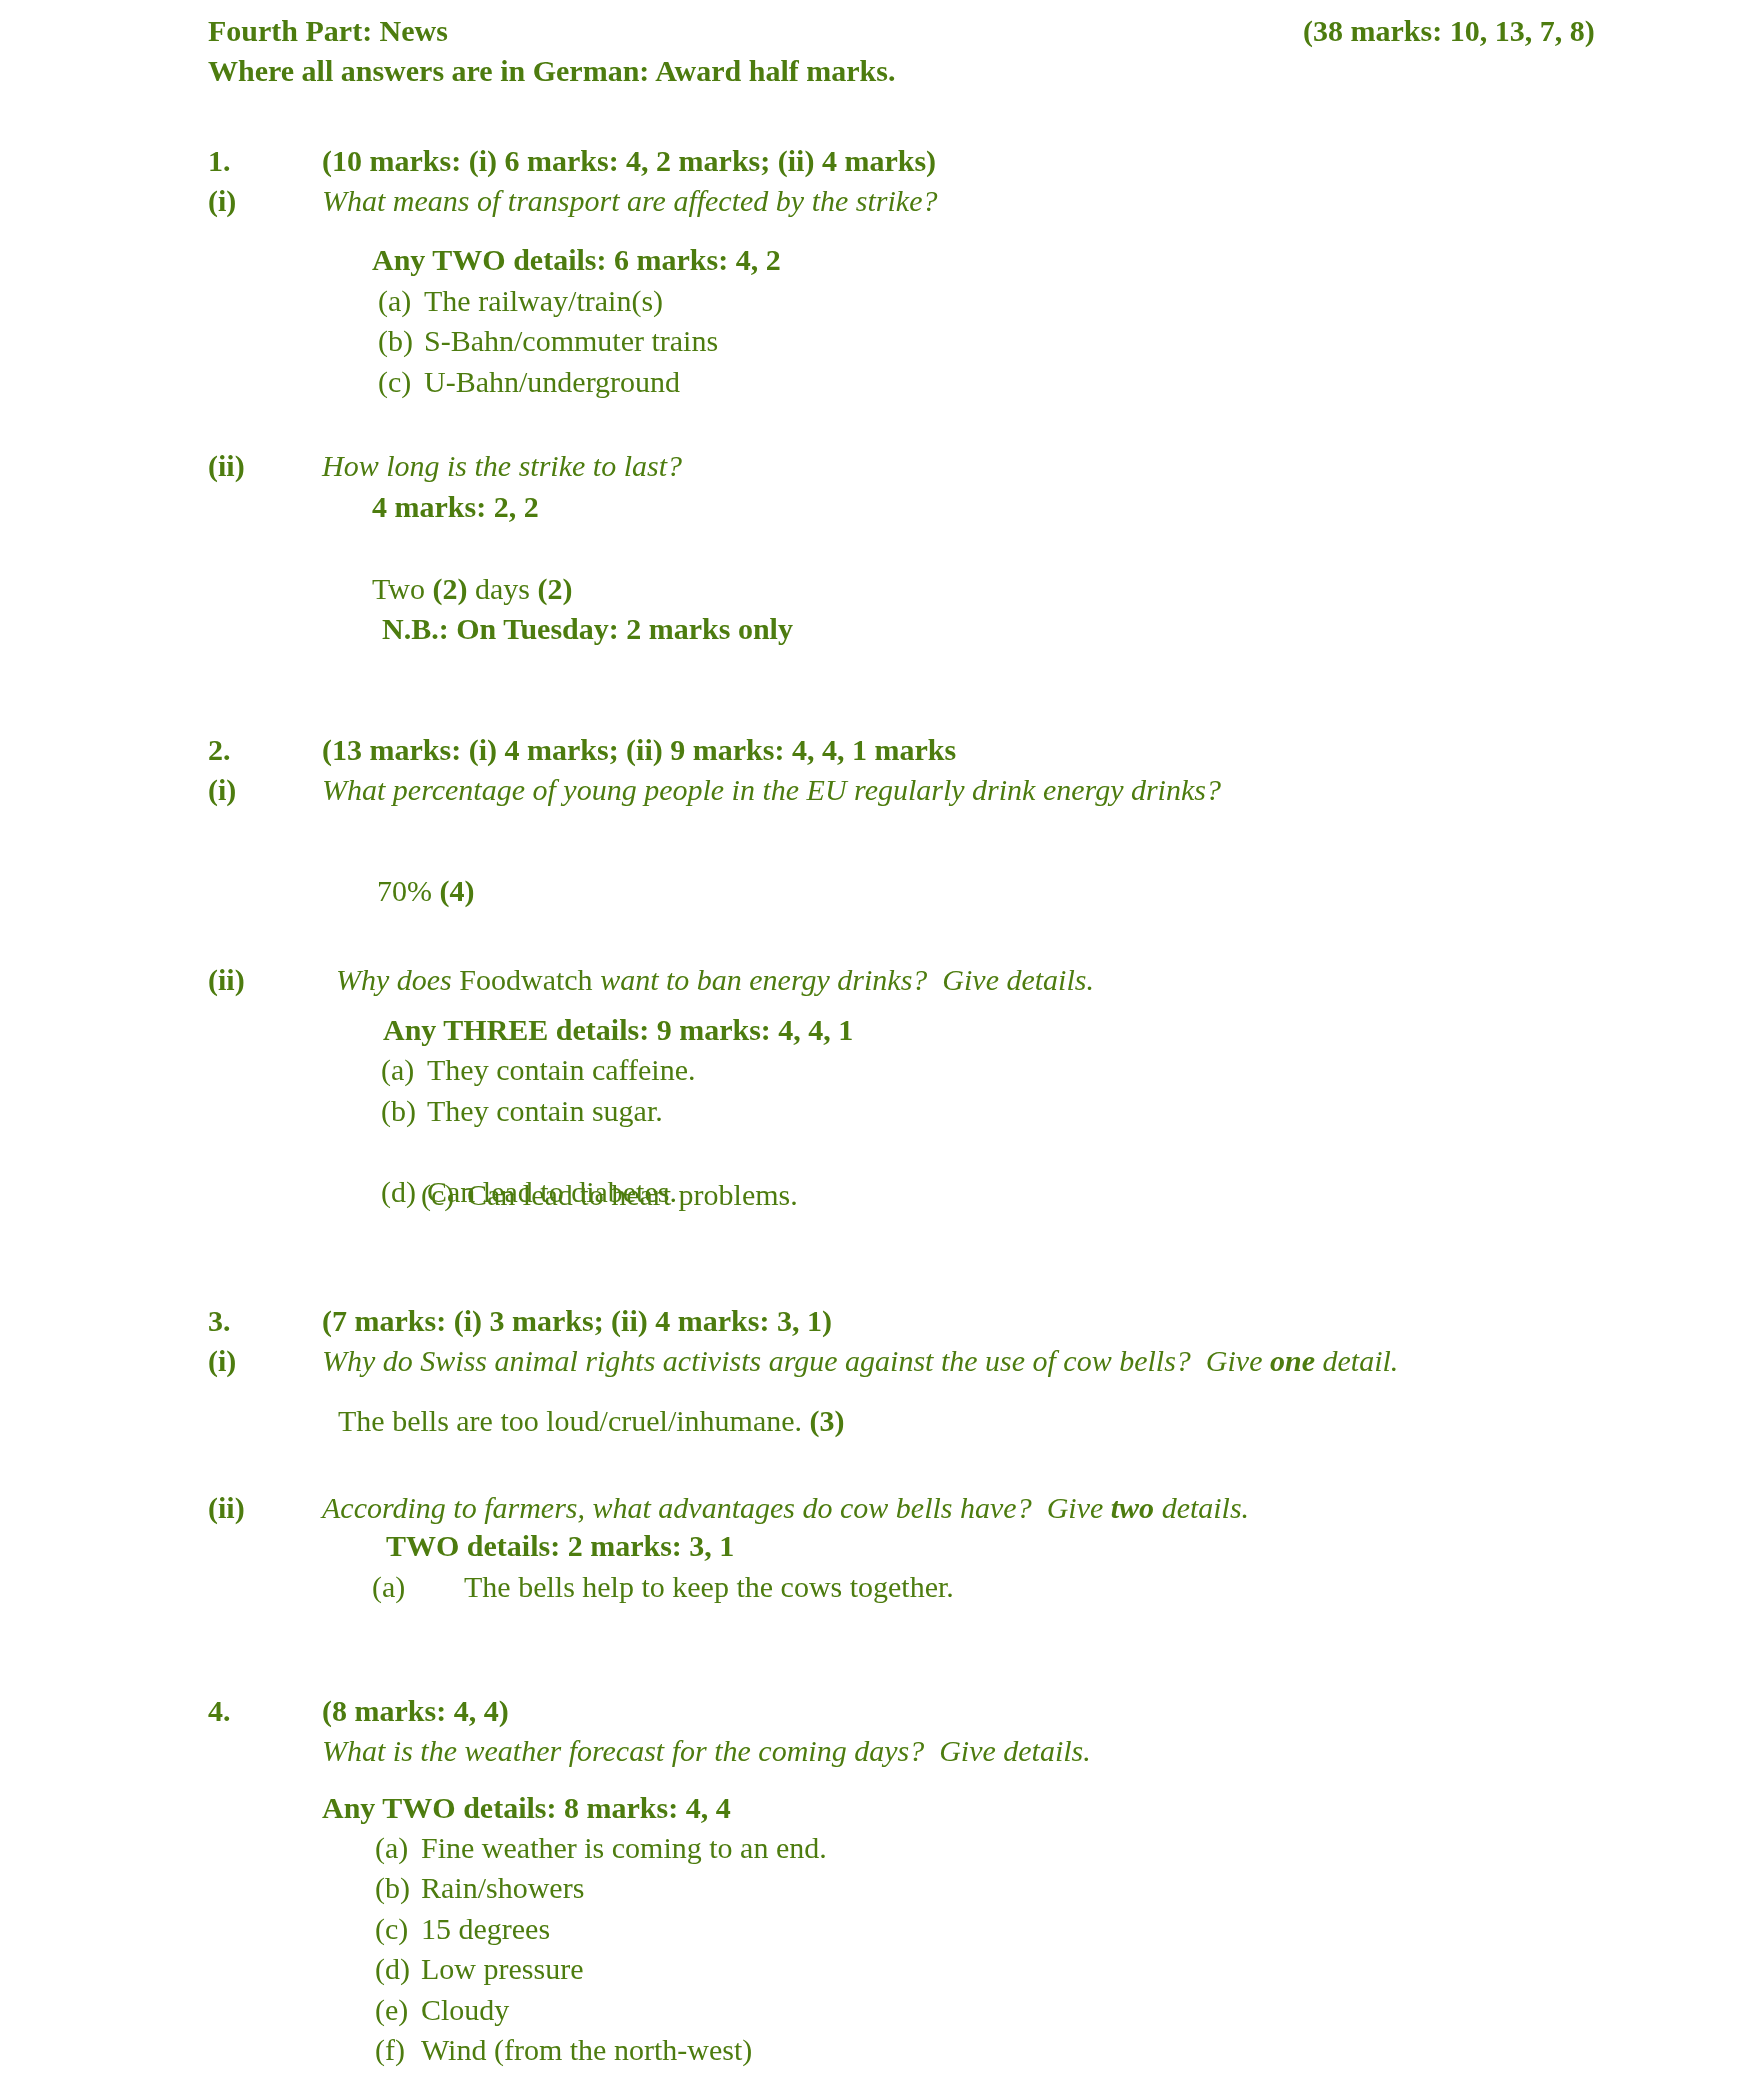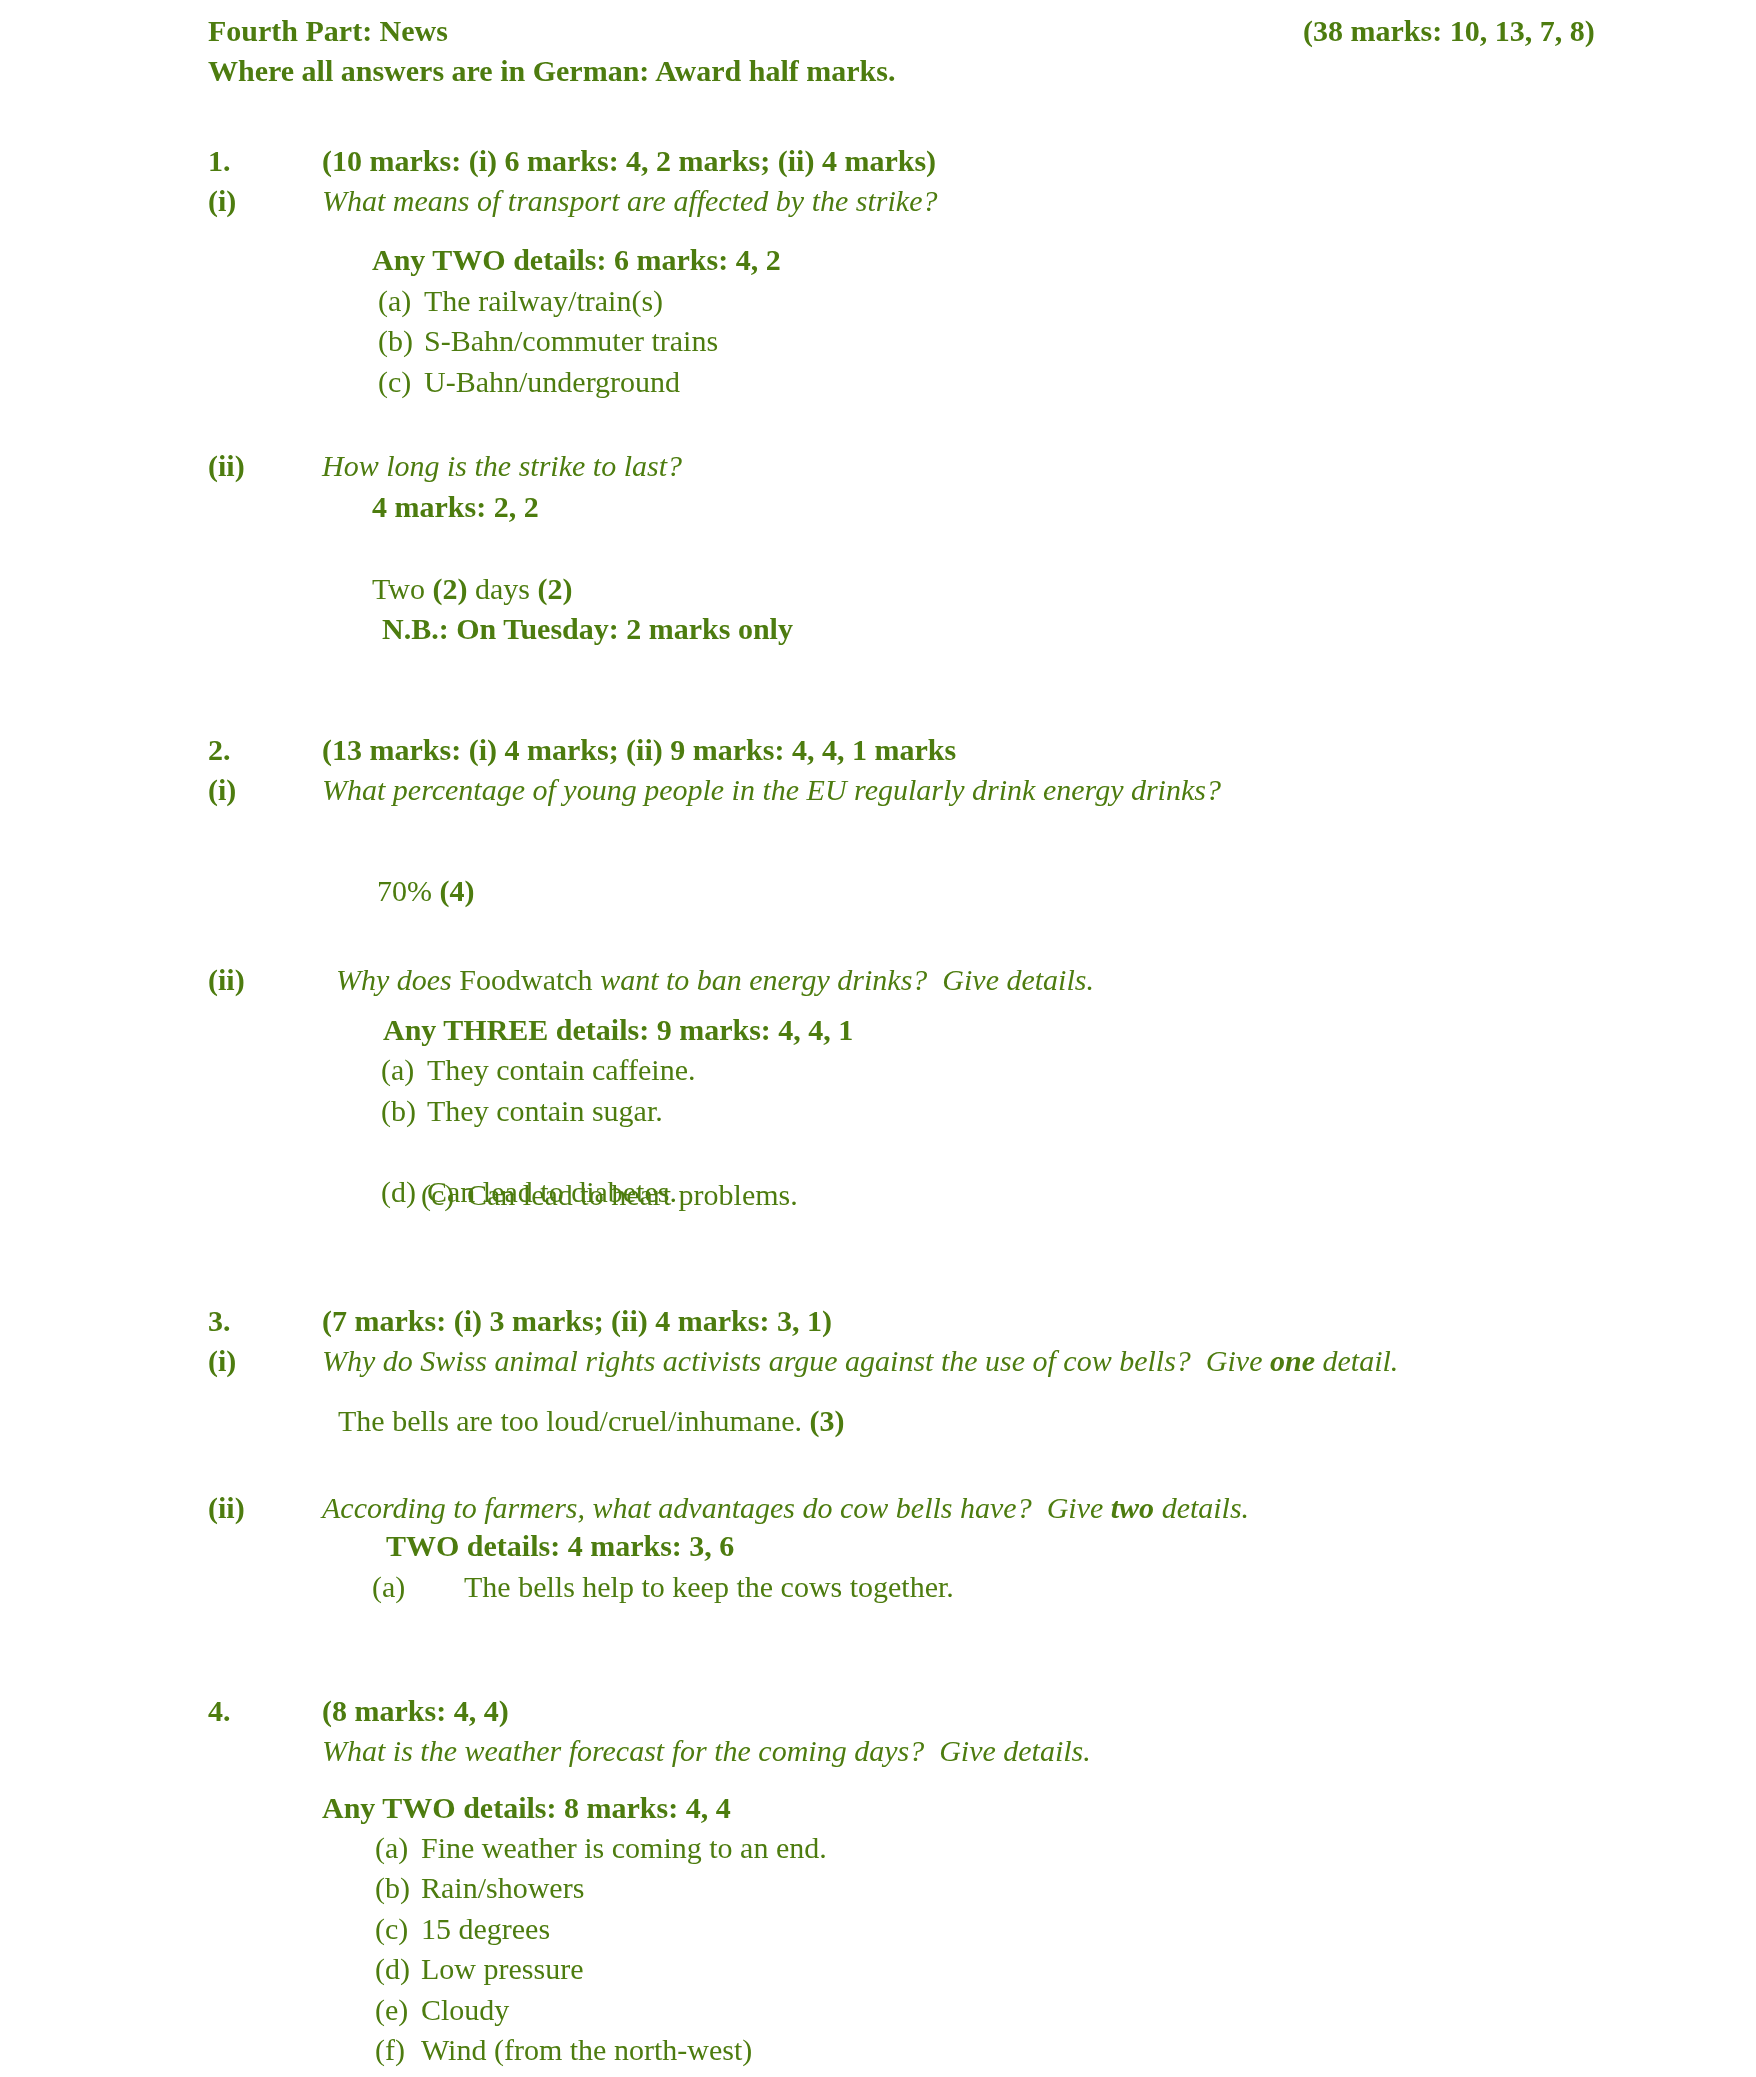--- a/index.html
+++ b/index.html
@@ -69,21 +69,21 @@
   <div class="line b" style="left:208px; top:1302px;">3.</div>
   <div class="line b" style="left:322px; top:1302px;">(7 marks: (i) 3 marks; (ii) 4 marks: 3, 1)</div>
 
   <div class="line b" style="left:208px; top:1342px;">(i)</div>
   <div class="line" style="left:322px; top:1342px;"><span class="i">Why do Swiss animal rights activists argue against the use of cow bells?&nbsp; Give </span><span class="bi">one</span><span class="i"> detail.</span></div>
   <div class="line" style="left:338px; top:1402px;"><span>The bells are too loud/cruel/inhumane. </span><span class="b">(3)</span></div>
 
   <div class="line b" style="left:208px; top:1489px;">(ii)</div>
   <div class="line" style="left:322px; top:1489px;"><span class="i">According to farmers, what advantages do cow bells have?&nbsp; Give </span><span class="bi">two</span><span class="i"> details.</span></div>
 
-  <div class="line b" style="left:386px; top:1527px;">TWO details: 4 marks: 3, 6</div>
+  <div class="line b" style="left:386px; top:1527px;">TWO details: 2 marks: 3, 1</div>
   <div class="line" style="left:372px; top:1568px;"><span class="lblw">(a)</span><span>The bells help to keep the cows together.</span></div>
 
   <div class="line b" style="left:208px; top:1692px;">4.</div>
   <div class="line b" style="left:322px; top:1692px;">(8 marks: 4, 4)</div>
   <div class="line i" style="left:322px; top:1732px;">What is the weather forecast for the coming days?&nbsp; Give details.</div>
 
   <div class="line b" style="left:322px; top:1789px;">Any TWO details: 8 marks: 4, 4</div>
   <div class="line" style="left:375px; top:1829px;"><span class="lbl">(a)</span><span>Fine weather is coming to an end.</span></div>
   <div class="line" style="left:375px; top:1869px;"><span class="lbl">(b)</span><span>Rain/showers</span></div>
   <div class="line" style="left:375px; top:1910px;"><span class="lbl">(c)</span><span>15 degrees</span></div>

